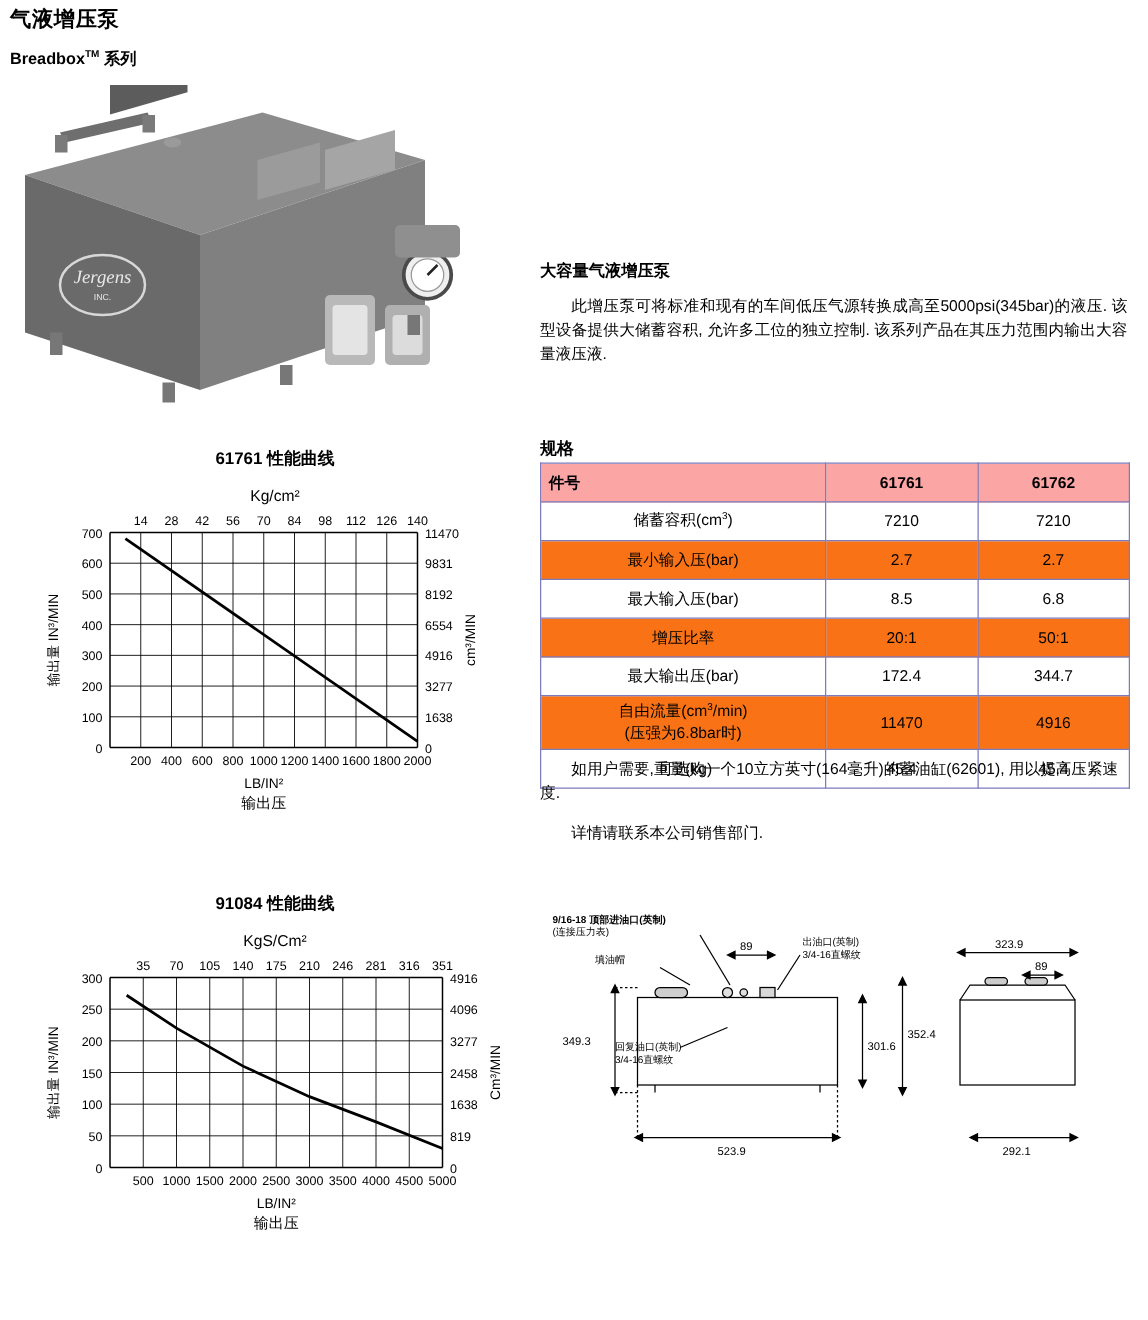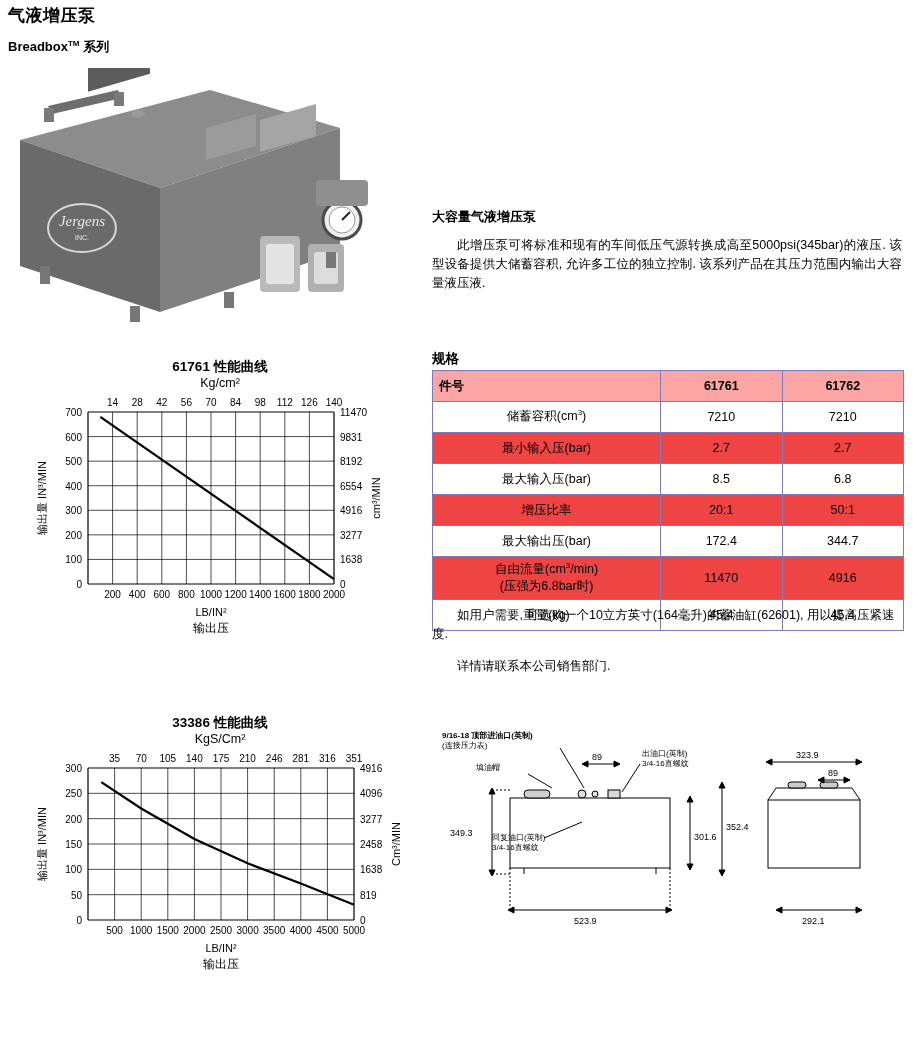--- a/index.html
+++ b/index.html
@@ -96,21 +96,21 @@
     padding: 4px 6px;
     height: 22px;
   }
   table.spec th {
     background: #fca5a5;
     font-weight: bold;
   }
   table.spec th:first-child { text-align: left; }
   table.spec td.lbl { text-align: center; width: 236px; }
   table.spec td.val { text-align: center; width: 118px; }
-  table.spec tr.alt td { background: #ef4444; }
+  table.spec tr.alt td { background: #f97316; }
   sup.sm { font-size: 8px; vertical-align: super; }
 
   .note1 {
     position: absolute;
     left: 432px;
     top: 606px;
     width: 470px;
     font-size: 12.5px;
     line-height: 19px;
     text-indent: 2em;
@@ -127,21 +127,21 @@
   
   .chart-wrap { position: absolute; }
   .chart-title {
     text-align: center;
     font-size: 13.5px;
     font-weight: bold;
   }
   .chart-sub {
     text-align: center;
     font-size: 12.5px;
-    margin-top: 0;
+    margin-top: 14px;
   }
 
   
   .drawing { position: absolute; left: 432px; top: 718px; }
 </style>
 </head>
 <body>
 
 <div class="page">
 
@@ -305,21 +305,21 @@
         <text x="330" y="198" font-size="10" text-anchor="start">0</text>
         <text x="0" y="0" font-size="11" text-anchor="middle" transform="translate(36,108) rotate(-90)">输出量 IN³/MIN</text>
         <text x="0" y="0" font-size="11" text-anchor="middle" transform="translate(370,108) rotate(-90)">cm³/MIN</text>
         <text x="201" y="226" font-size="11" text-anchor="middle">LB/IN²</text>
         <text x="201" y="242" font-size="12" text-anchor="middle">输出压</text>
         <path d="M90.3 26.9 L324.0 189.1" fill="none" stroke="#000" stroke-width="2.2"></path>
       </svg>
   </div>
 
   <div class="chart-wrap" style="left:10px; top:714px; width:420px;">
-    <div class="chart-title">33386 性能曲线</div>
+    <div class="chart-title">91084 性能曲线</div>
     <div class="chart-sub">KgS/Cm²</div>
     <svg id="chart2-svg" width="420" height="290" viewBox="0 0 420 290">
         <line x1="78" y1="22" x2="78" y2="174" stroke="#000" stroke-width="1.2"></line>
         <line x1="104.6" y1="22" x2="104.6" y2="174" stroke="#000" stroke-width="0.7"></line>
         <line x1="131.2" y1="22" x2="131.2" y2="174" stroke="#000" stroke-width="0.7"></line>
         <line x1="157.8" y1="22" x2="157.8" y2="174" stroke="#000" stroke-width="0.7"></line>
         <line x1="184.4" y1="22" x2="184.4" y2="174" stroke="#000" stroke-width="0.7"></line>
         <line x1="211" y1="22" x2="211" y2="174" stroke="#000" stroke-width="0.7"></line>
         <line x1="237.6" y1="22" x2="237.6" y2="174" stroke="#000" stroke-width="0.7"></line>
         <line x1="264.2" y1="22" x2="264.2" y2="174" stroke="#000" stroke-width="0.7"></line>

